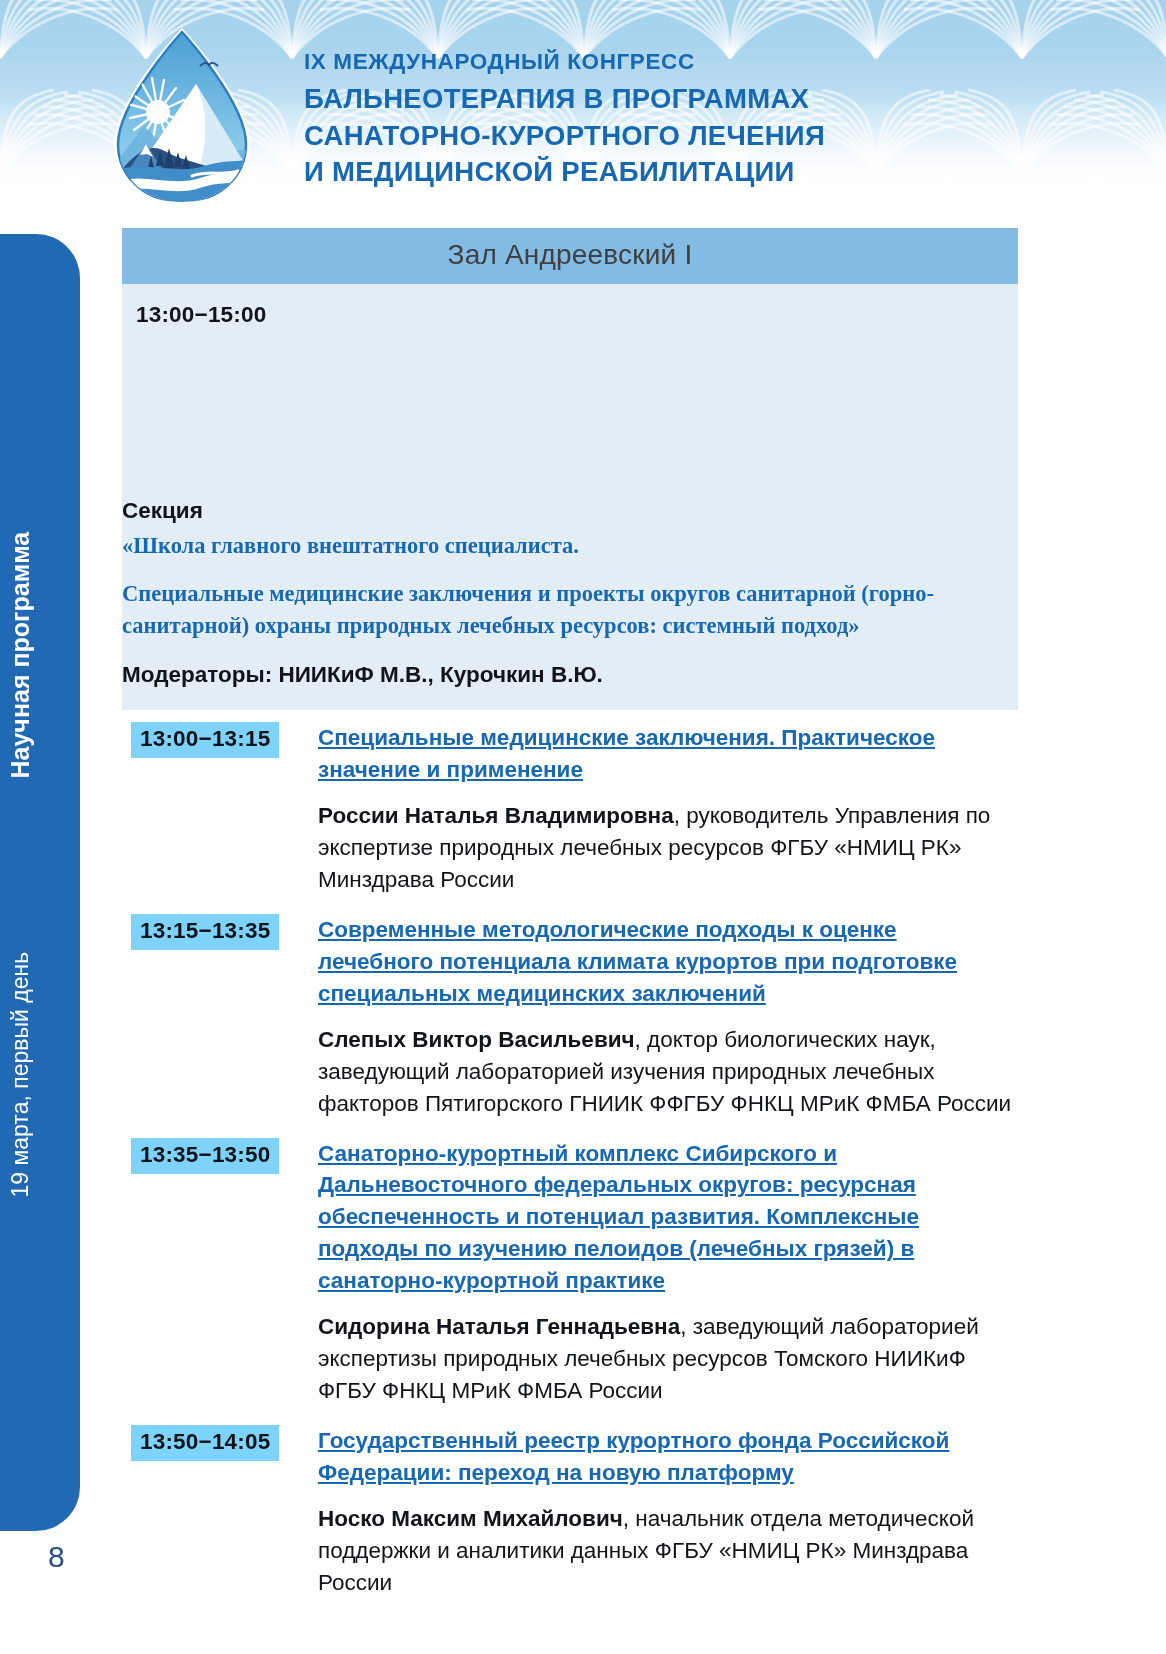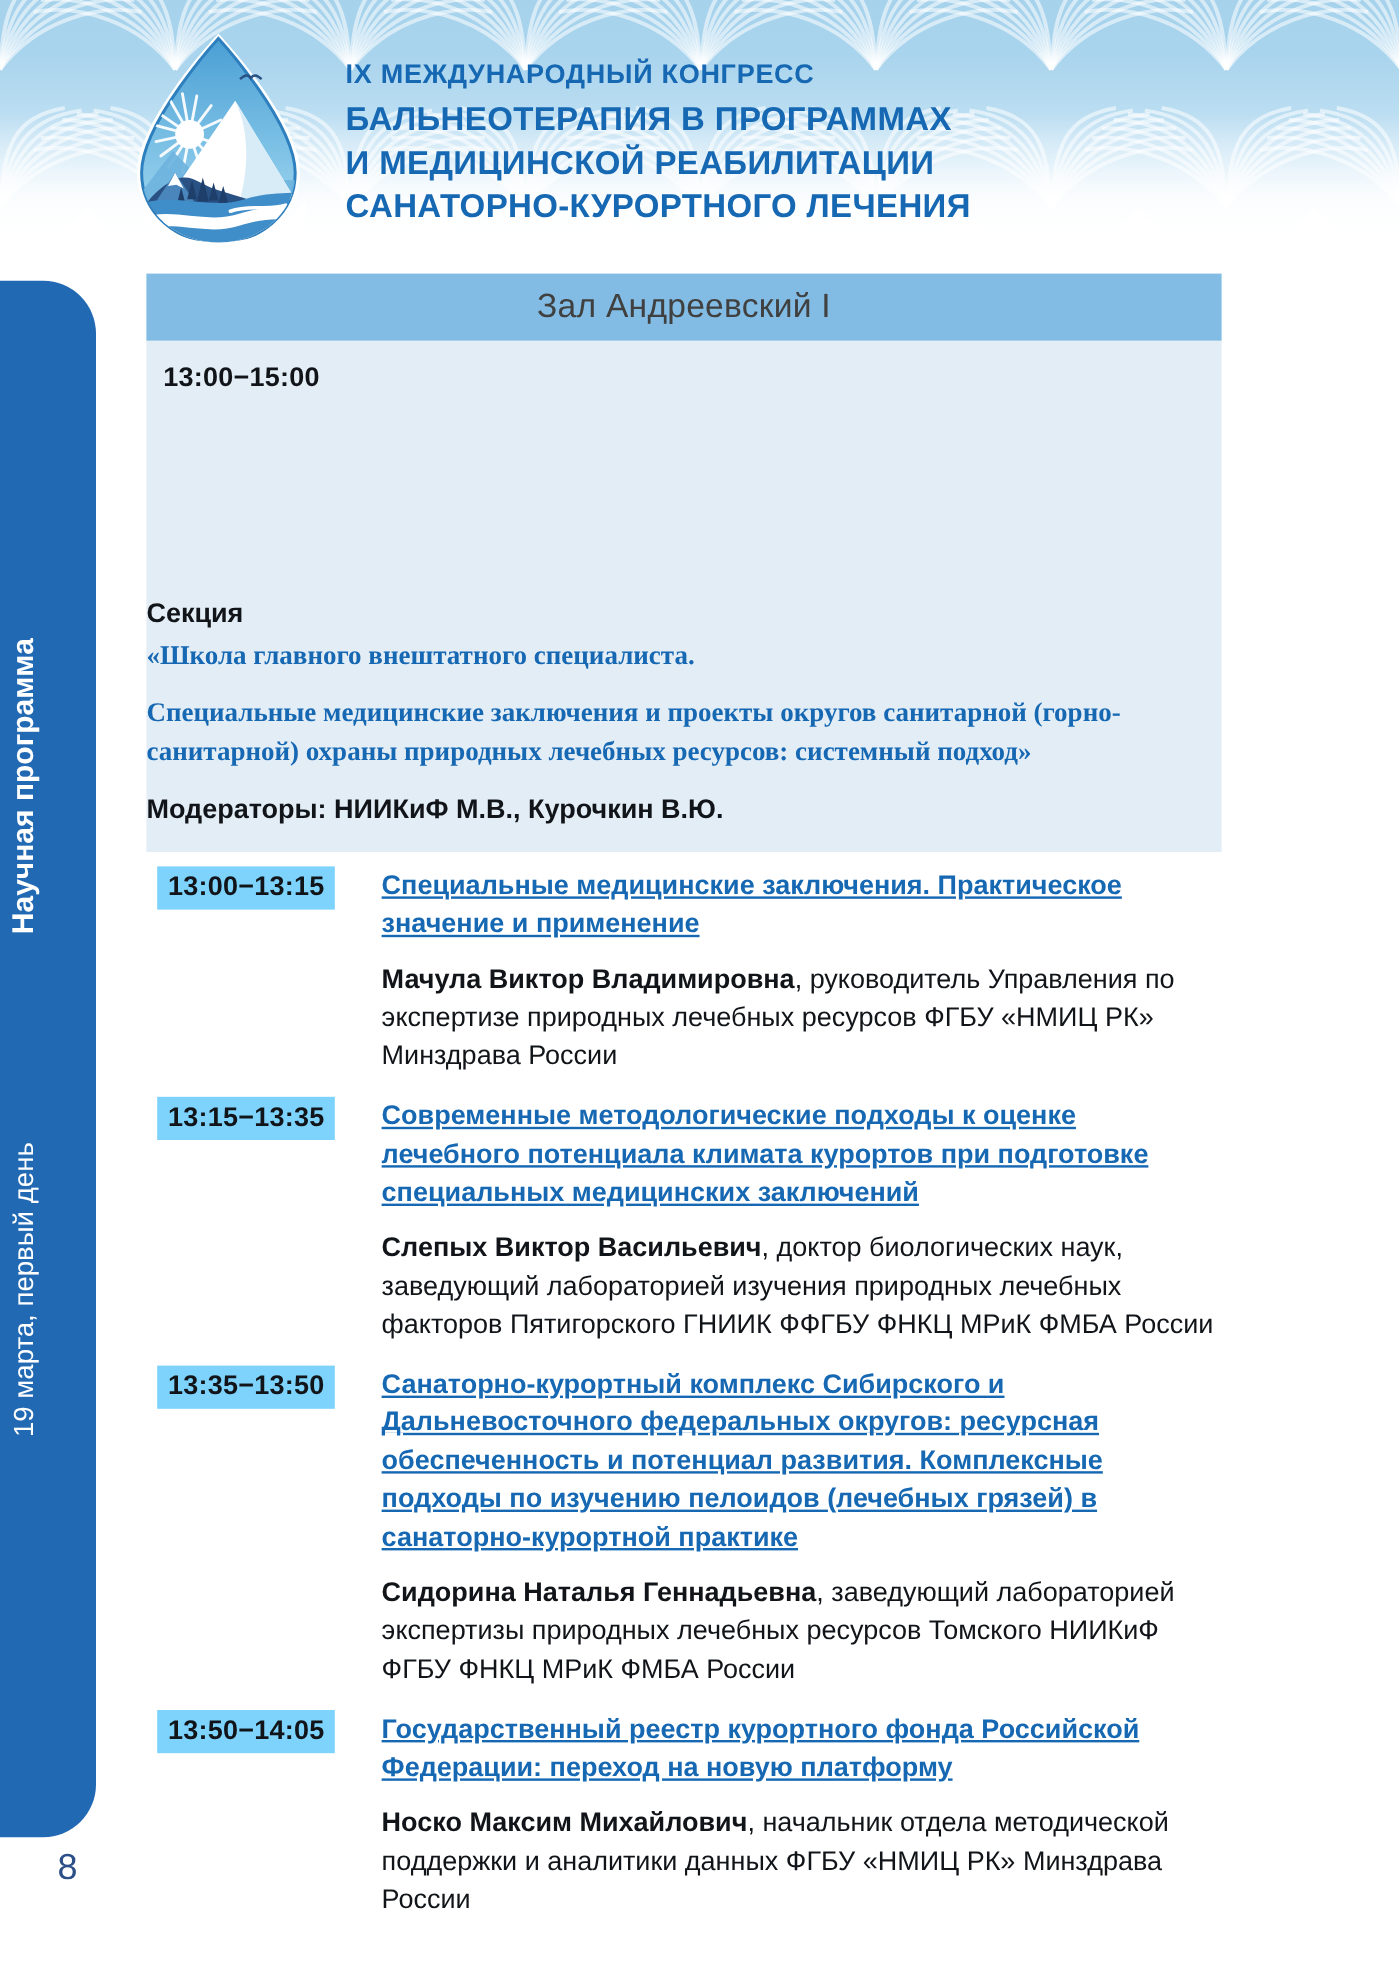--- a/index.html
+++ b/index.html
@@ -53,21 +53,21 @@
   
   #logo {
     position: absolute;
     left: 96px; top: 26px;
     width: 172px; height: 182px;
   }
 
   
   #title-block {
     position: absolute;
-    left: 288px; top: 48px;
+    left: 304px; top: 48px;
     width: 760px;
   }
   #congress-line {
     font-size: 22.5px;
     font-weight: bold;
     letter-spacing: 0.6px;
     color: #1668b3;
     line-height: 1.2;
     margin-bottom: 6px;
     white-space: nowrap;
@@ -338,22 +338,22 @@
   </g>
 
   <path d="M104 40 c 4 -4, 7 -4, 9 -1 c 2 -3, 5 -3, 9 1" stroke="#2a5184" stroke-width="2" fill="none"></path>
 
   <path d="M22 148 C 40 166, 58 176, 86 176 C 116 176, 142 164, 158 142 C 162 150, 158 164, 146 172 C 130 182, 104 186, 82 184 C 52 181, 30 168, 22 148 Z" fill="#ffffff"></path>
 </svg>
 
 <div id="title-block">
   <div id="congress-line">IX МЕЖДУНАРОДНЫЙ КОНГРЕСС</div>
   <div class="title-line">БАЛЬНЕОТЕРАПИЯ В ПРОГРАММАХ</div>
+  <div class="title-line">САНАТОРНО-КУРОРТНОГО ЛЕЧЕНИЯ</div>
   <div class="title-line">И МЕДИЦИНСКОЙ РЕАБИЛИТАЦИИ</div>
-  <div class="title-line">САНАТОРНО-КУРОРТНОГО ЛЕЧЕНИЯ</div>
 </div>
 
 <div id="sidebar-tab">
   <div class="side-label" id="side-label-program">Научная программа</div>
   <div class="side-label" id="side-label-day">19 марта, первый день</div>
 </div>
 
 <div id="program-table">
 
   <div id="hall-header">Зал Андреевский I</div>
@@ -369,21 +369,21 @@
       <div class="sec-moderators">Модераторы: НИИКиФ М.В., Курочкин В.Ю.</div>
     </div>
   </div>
 
   <div class="talk-row">
     <div class="time-col">
       <span class="time-chip">13:00−13:15</span>
     </div>
     <div class="body-col">
       <div class="talk-title">Специальные медицинские заключения. Практическое значение и применение</div>
-      <div class="talk-speaker"><span class="nm">Мачула Виктор Владимировна</span><span>, руководитель Управления по экспертизе природных лечебных ресурсов ФГБУ «НМИЦ РК» Минздрава России</span></div>
+      <div class="talk-speaker"><span class="nm">России Наталья Владимировна</span><span>, руководитель Управления по экспертизе природных лечебных ресурсов ФГБУ «НМИЦ РК» Минздрава России</span></div>
     </div>
   </div>
 
   <div class="talk-row">
     <div class="time-col">
       <span class="time-chip">13:15−13:35</span>
     </div>
     <div class="body-col">
       <div class="talk-title">Современные методологические подходы к оценке лечебного потенциала климата курортов при подготовке специальных медицинских заключений</div>
       <div class="talk-speaker"><span class="nm">Слепых Виктор Васильевич</span><span>, доктор биологических наук, заведующий лабораторией изучения природных лечебных факторов Пятигорского ГНИИК ФФГБУ ФНКЦ МРиК ФМБА России</span></div>

